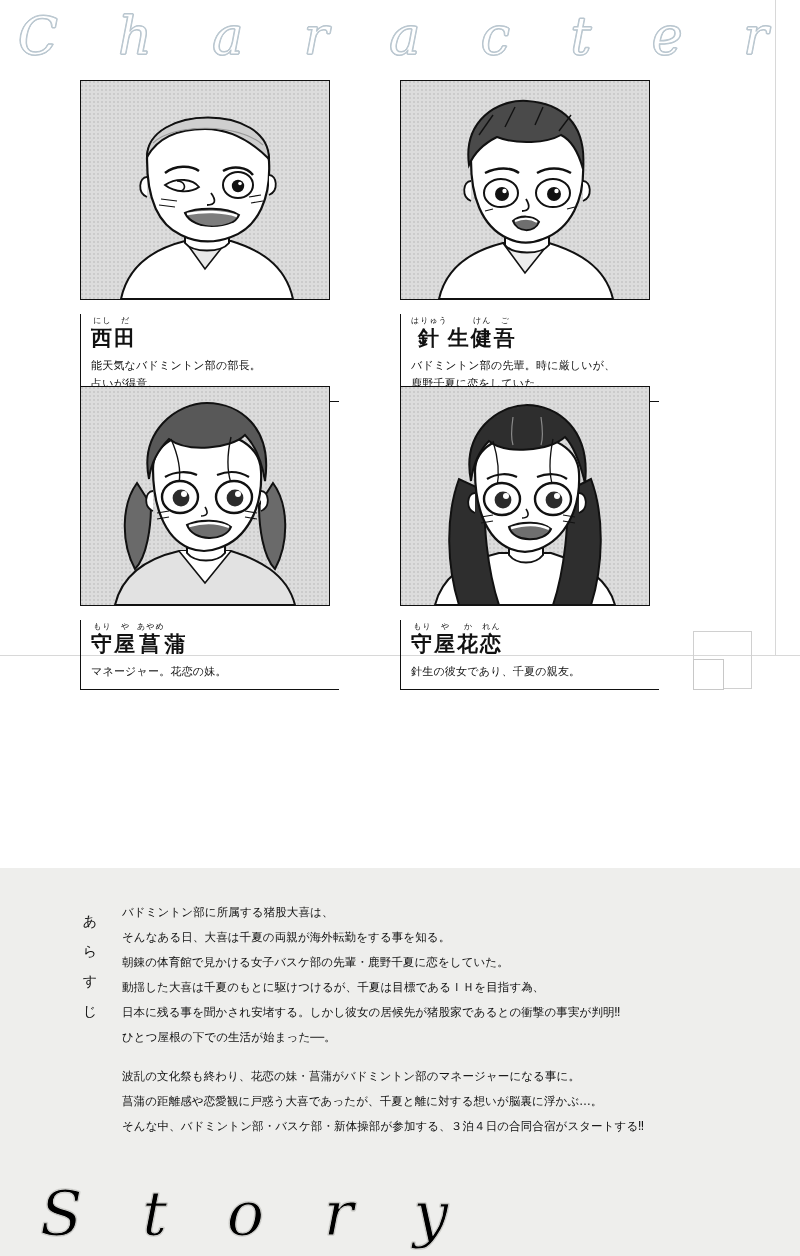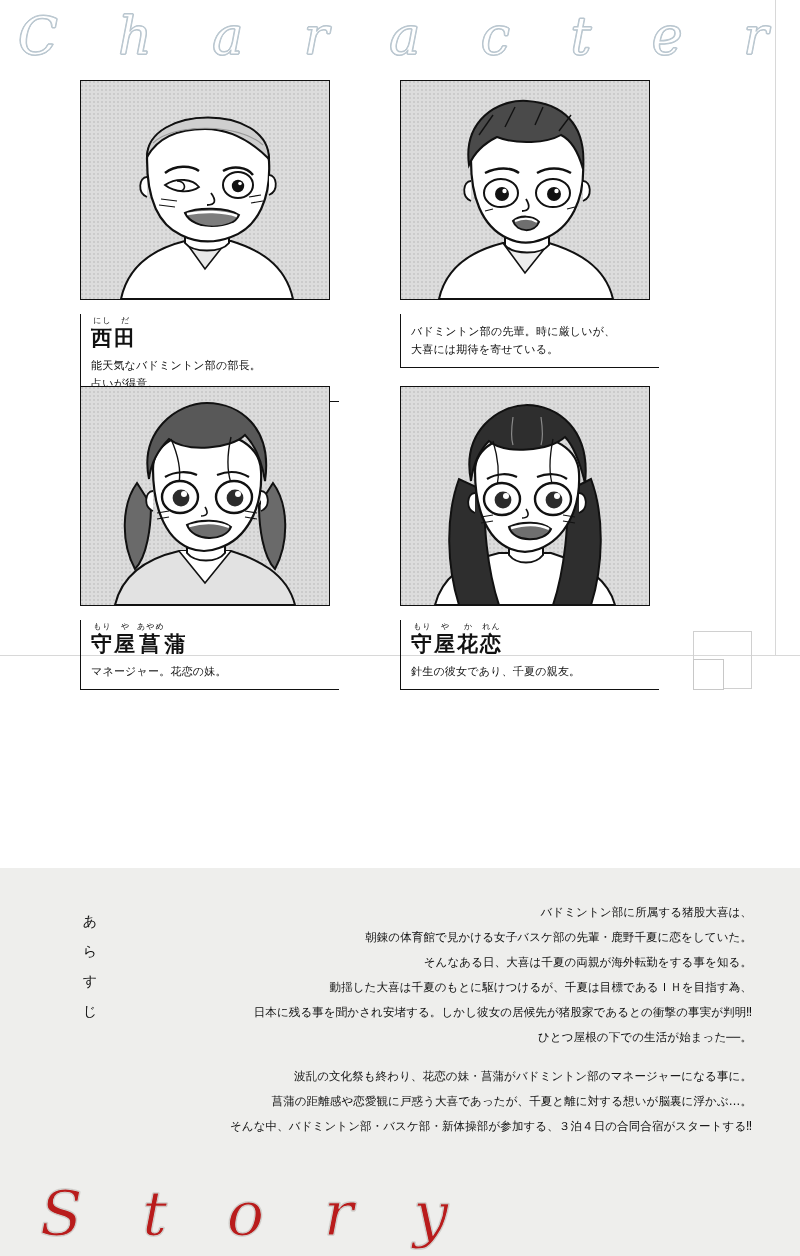--- a/index.html
+++ b/index.html
@@ -75,21 +75,21 @@
     white-space: nowrap;
   }
   .story-title {
     position: absolute;
     left: 40px;
     bottom: 6px;
     font-family: "DejaVu Serif", "Liberation Serif", serif;
     font-style: italic;
     font-size: 62px;
     letter-spacing: 20px;
-    color: #b91c1c;
+    color: #000000;
     -webkit-text-stroke: 1px #d2d2cf;
     text-shadow:
        1px 0 0 #d6d6d3, -1px 0 0 #d6d6d3,
        0 1px 0 #d6d6d3, 0 -1px 0 #d6d6d3;
     white-space: nowrap;
   }
 
   
   .char-grid {
     position: absolute;
@@ -173,21 +173,21 @@
     text-align: center;
   }
   .story-body {
     position: absolute;
     left: 122px;
     top: 32px;
     width: 630px;
     font-size: 11.5px;
     color: #111;
   }
-  .story-para { margin-bottom: 14px; text-align: right; }
+  .story-para { margin-bottom: 14px; }
   .story-row {
     height: 25px;
     line-height: 25px;
     white-space: nowrap;
     letter-spacing: 0.1px;
   }
 </style>
 </head>
 <body>
 
@@ -310,23 +310,41 @@
 
             <path d="M84 130 L92 128" stroke="#111" stroke-width="1.1"></path>
             <path d="M166 128 L174 126" stroke="#111" stroke-width="1.1"></path>
 
             <path d="M70 100 C62 100 60 116 70 120" fill="#fff" stroke="#111" stroke-width="1.8"></path>
             <path d="M182 100 C190 100 192 116 182 120" fill="#fff" stroke="#111" stroke-width="1.8"></path>
           </svg>
         </div>
 
         <div class="info">
+          <div class="name-line">
+            <span class="kanji-unit">
+              <span class="furi">はりゅう</span>
+              <span class="kanji">針</span>
+            </span>
+            <span class="kanji-unit">
+              <span class="furi">&nbsp;</span>
+              <span class="kanji">生</span>
+            </span>
+            <span class="kanji-unit">
+              <span class="furi">けん</span>
+              <span class="kanji">健</span>
+            </span>
+            <span class="kanji-unit">
+              <span class="furi">ご</span>
+              <span class="kanji">吾</span>
+            </span>
+          </div>
           <div class="desc">
             <div class="desc-row">バドミントン部の先輩。時に厳しいが、</div>
-            <div class="desc-row">大喜には期待を寄せている。</div>
+            <div class="desc-row">鹿野千夏に恋をしていた。</div>
           </div>
         </div>
       </div>
     </div>
 
     <div class="char-row">
 
       <div class="char-cell left">
         <div class="portrait">
           <svg width="248" height="218" viewBox="0 0 248 218" xmlns="http://www.w3.org/2000/svg">
@@ -484,22 +502,22 @@
     <div class="story-label">
       <div>あ</div>
       <div>ら</div>
       <div>す</div>
       <div>じ</div>
     </div>
 
     <div class="story-body">
       <div class="story-para">
         <div class="story-row">バドミントン部に所属する猪股大喜は、</div>
+        <div class="story-row">そんなある日、大喜は千夏の両親が海外転勤をする事を知る。</div>
         <div class="story-row">朝錬の体育館で見かける女子バスケ部の先輩・鹿野千夏に恋をしていた。</div>
-        <div class="story-row">そんなある日、大喜は千夏の両親が海外転勤をする事を知る。</div>
         <div class="story-row">動揺した大喜は千夏のもとに駆けつけるが、千夏は目標であるＩＨを目指す為、</div>
         <div class="story-row">日本に残る事を聞かされ安堵する。しかし彼女の居候先が猪股家であるとの衝撃の事実が判明‼</div>
         <div class="story-row">ひとつ屋根の下での生活が始まった──。</div>
       </div>
       <div class="story-para">
         <div class="story-row">波乱の文化祭も終わり、花恋の妹・菖蒲がバドミントン部のマネージャーになる事に。</div>
         <div class="story-row">菖蒲の距離感や恋愛観に戸惑う大喜であったが、千夏と離に対する想いが脳裏に浮かぶ…。</div>
         <div class="story-row">そんな中、バドミントン部・バスケ部・新体操部が参加する、３泊４日の合同合宿がスタートする‼</div>
       </div>
     </div>

